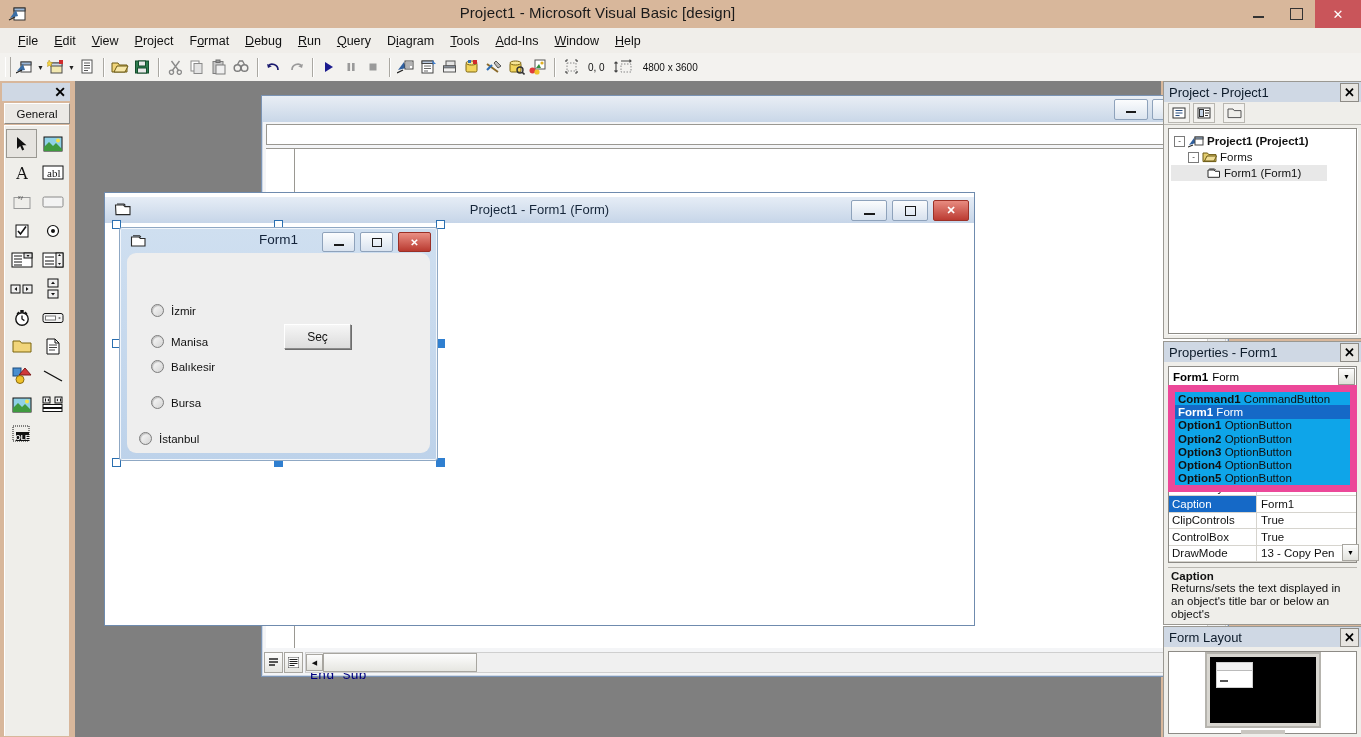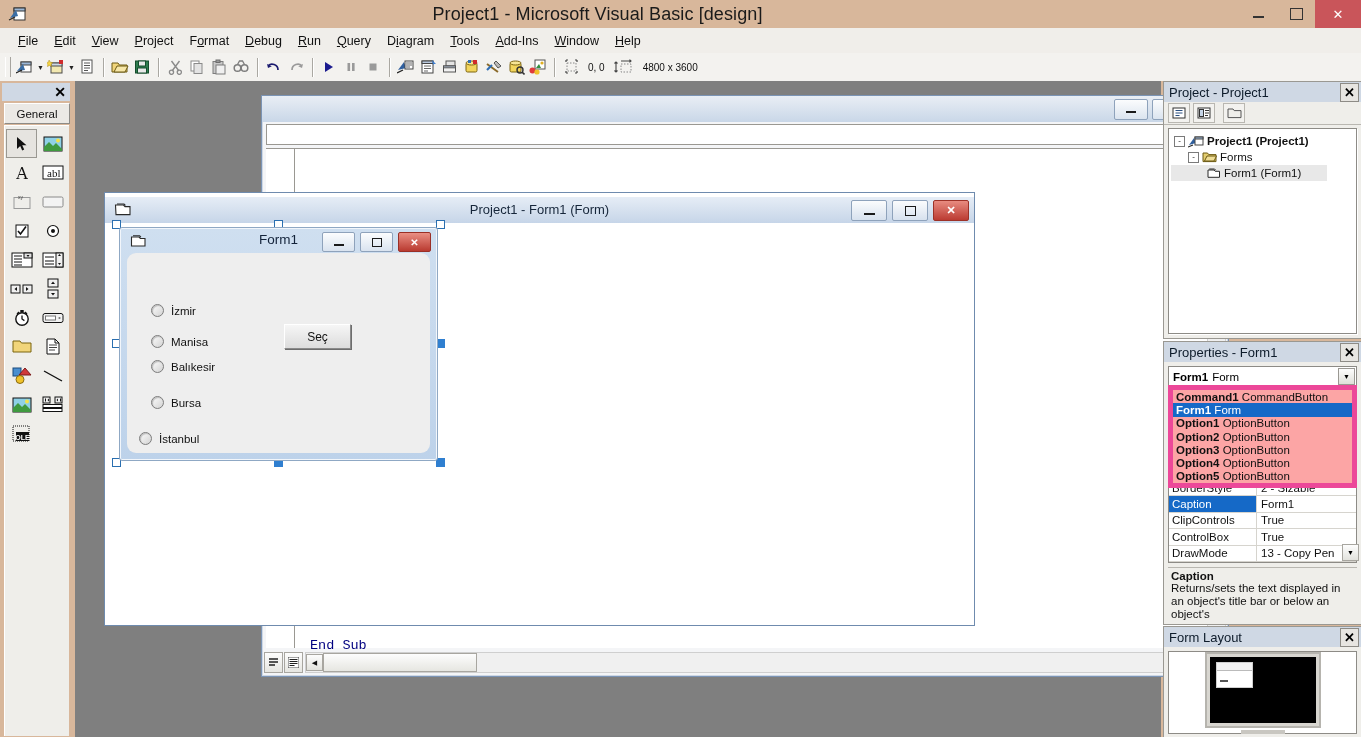--- a/index.html
+++ b/index.html
@@ -8,21 +8,21 @@
     font-family:"Liberation Sans",sans-serif;
     background:#d4b59a;
     -webkit-font-smoothing:none;
   }
   #app{position:relative;width:1361px;height:737px;}
 
   
   .titlebar{position:absolute;left:0;top:0;width:1361px;height:28px;background:#d8b79b;}
   .tb-icon{position:absolute;left:8px;top:4px;width:22px;height:20px;}
   .tb-title{position:absolute;left:0;top:4px;width:1195px;text-align:center;
-            font-size:18px;color:#1a1a1a;letter-spacing:.1px;}
+            font-size:15px;color:#1a1a1a;letter-spacing:.1px;}
   .tb-btns{position:absolute;right:0;top:0;height:28px;display:flex;}
   .tb-btn{width:38px;height:28px;display:flex;align-items:center;justify-content:center;
           font-size:13px;color:#222;}
   .tb-btn.close{background:#c9555a;color:#fff;width:46px;}
   .tb-btn .min{display:block;width:11px;height:2px;background:#333;margin-top:6px;}
   .tb-btn .max{display:block;width:11px;height:10px;border:1.6px solid #333;}
 
   
   .menubar{position:absolute;left:0;top:28px;width:1361px;height:25px;background:#f0eeea;
            border-bottom:1px solid #cfccc6;display:flex;align-items:center;padding-left:10px;}
@@ -148,21 +148,21 @@
   .tbox{width:9px;height:9px;border:1px solid #7a7a7a;background:#fff;font-size:8px;line-height:7px;
         text-align:center;color:#111;margin-right:3px;flex:0 0 auto;}
   .tlbl-b{font-weight:bold;}
   .tsel{background:#e8e8e8;}
 
   .pr-combo{position:absolute;left:4px;top:24px;right:4px;height:19px;border:1px solid #8d8b86;
             background:#fff;display:flex;align-items:center;padding-left:4px;font-size:11.5px;}
   .pr-combo .arw{position:absolute;right:1px;top:1px;width:15px;height:15px;
                  background:linear-gradient(#fdfdfd,#dfdfd9);border:1px solid #9a9892;
                  display:flex;align-items:center;justify-content:center;font-size:7px;}
-  .pr-drop{position:absolute;left:4px;top:43px;right:4px;background:#fca5a5;border:5px solid #ec4899;z-index:5;}
+  .pr-drop{position:absolute;left:4px;top:43px;right:4px;background:#0ea5e9;border:7px solid #ec4899;z-index:5;}
   .pr-dropitem{height:13.3px;font-size:11.5px;color:#111;display:flex;align-items:center;padding-left:3px;white-space:nowrap;}
   .pr-dropitem.sel{background:#1569c7;color:#fff;}
   .pr-grid{position:absolute;left:4px;top:137px;right:4px;height:82px;background:#fff;
            border:1px solid #8d8b86;overflow:hidden;}
   .pr-row{display:flex;height:15.4px;font-size:11.5px;color:#111;border-bottom:1px solid #d6d4ce;}
   .pr-k{width:88px;padding-left:3px;border-right:1px solid #d6d4ce;box-sizing:border-box;
         display:flex;align-items:center;overflow:hidden;}
   .pr-v{flex:1;padding-left:4px;display:flex;align-items:center;overflow:hidden;}
   .pr-row.sel .pr-k{background:#1569c7;color:#fff;}
   .pr-vscroll{position:absolute;right:4px;top:137px;width:15px;height:82px;}
@@ -428,21 +428,21 @@
         </div>
         <div class="cw-combos">
           <div class="cw-combo">
             <span style="font-size:11.5px;padding-left:4px;line-height:19px;display:block"></span>
             <span class="arw">▼</span>
           </div>
         </div>
         <div class="cw-text">
           <div class="cw-gutter"></div>
           <div class="cw-line" style="left:44px;top:443px;">MsgBox ("İstanbul şehri seçilmiştir"): End</div>
-          <div class="cw-line" style="left:44px;top:489px;">End Sub</div>
+          <div class="cw-line" style="left:44px;top:519px;">End Sub</div>
         </div>
         <div class="cw-vscroll">
           <div class="cw-sbtn">▲</div>
           <div class="cw-sbtn" style="position:absolute;bottom:0;left:0;">▼</div>
         </div>
         <div class="cw-bottom">
           <div class="cw-viewbtn">
             <svg width="11" height="11" viewBox="0 0 11 11">
                 <path d="M1 2h9M1 5h9M1 8h6" stroke="#222" stroke-width="1.4"></path>
               </svg>

